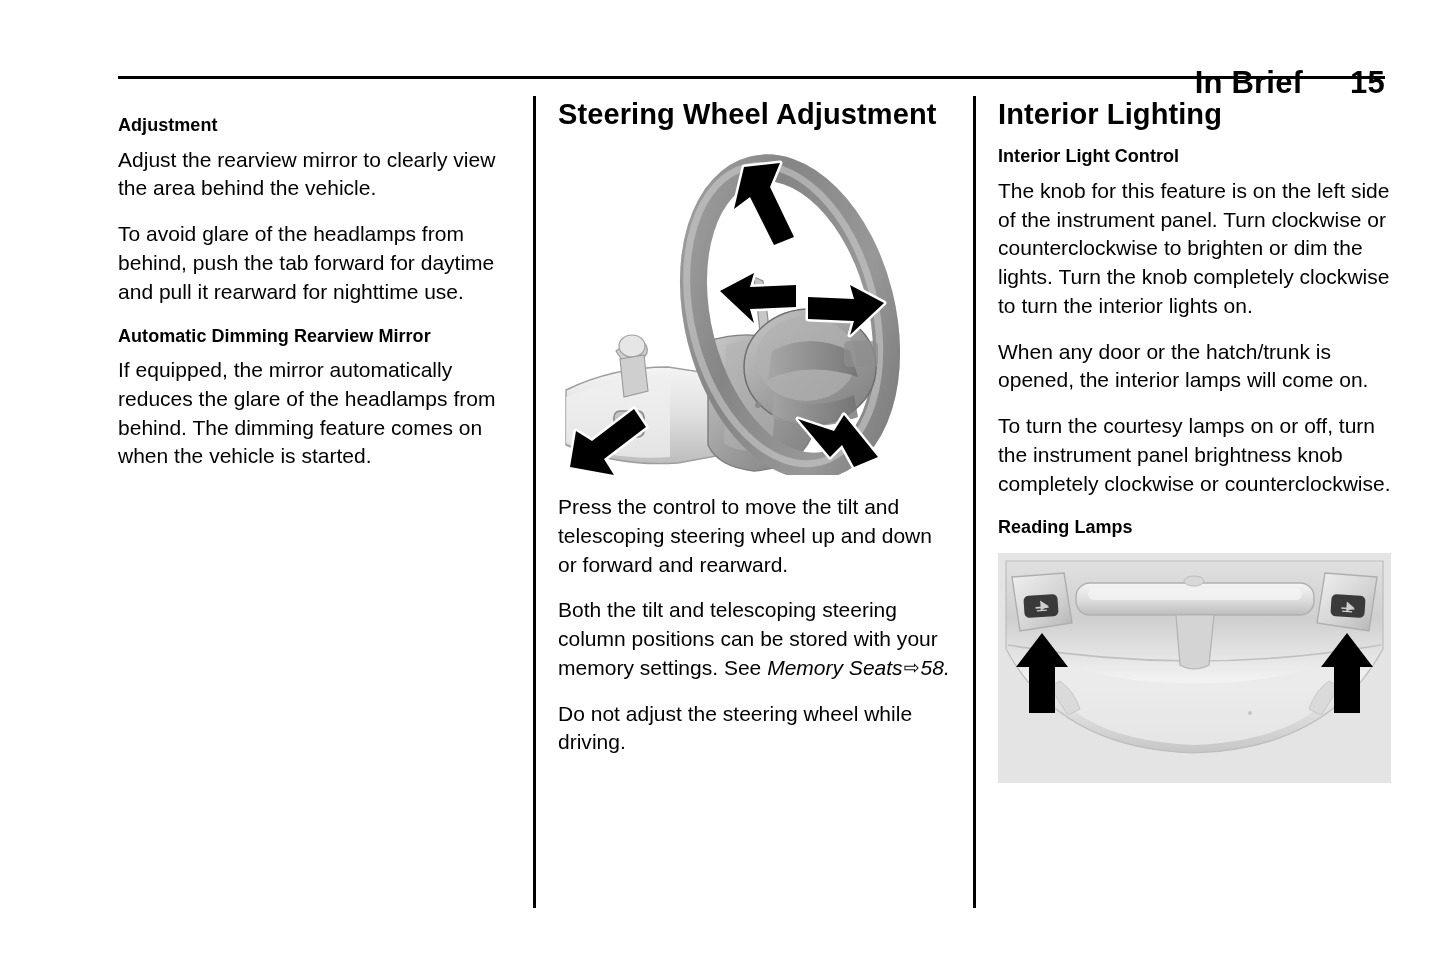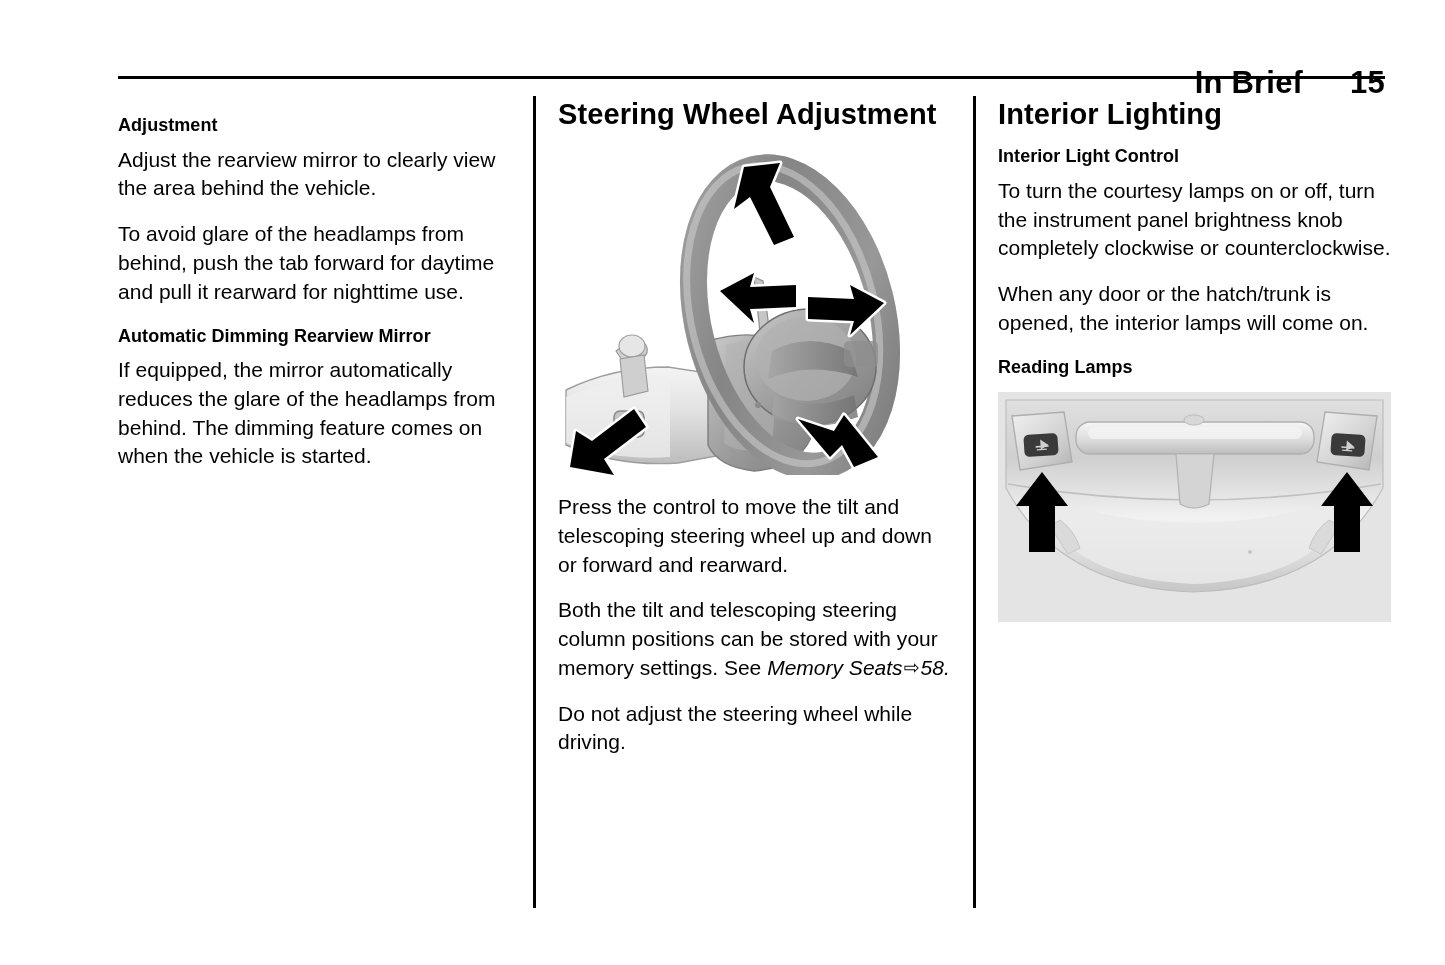--- a/index.html
+++ b/index.html
@@ -240,23 +240,24 @@
     </div>
   </div>
 
   <div class="col-divider"></div>
 
   <div class="column">
     <div class="col-inner">
       <h1 class="sec-title">Interior Lighting</h1>
 
       <h2 class="sub-title first">Interior Light Control</h2>
-
+      <p class="body">The knob for this feature is on the left side of the instrument panel. Turn clockwise or counterclockwise to brighten or dim the lights. Turn the knob completely clockwise to turn the interior lights on.</p>
+
+      <p class="body">When any door or the hatch/trunk is opened, the interior lamps will come on.</p>
       <p class="body">To turn the courtesy lamps on or off, turn the instrument panel brightness knob completely clockwise or counterclockwise.</p>
-      <p class="body">When any door or the hatch/trunk is opened, the interior lamps will come on.</p>
 
       <h2 class="sub-title">Reading Lamps</h2>
 
       <div class="figure-lamps">
         <svg width="393" height="230" viewBox="0 0 393 230">
           <defs>
             <linearGradient id="consoleG" x1="0" y1="0" x2="0" y2="1">
               <stop offset="0%" stop-color="#e0e0e0"></stop>
               <stop offset="30%" stop-color="#cfcfcf"></stop>
               <stop offset="62%" stop-color="#f2f2f2"></stop>

